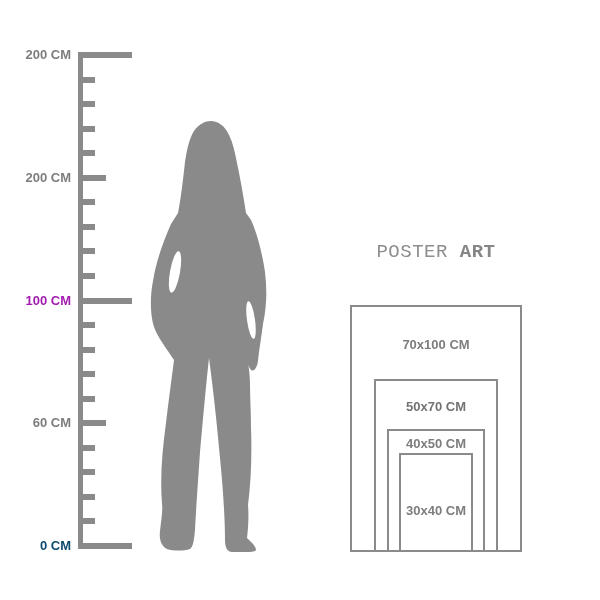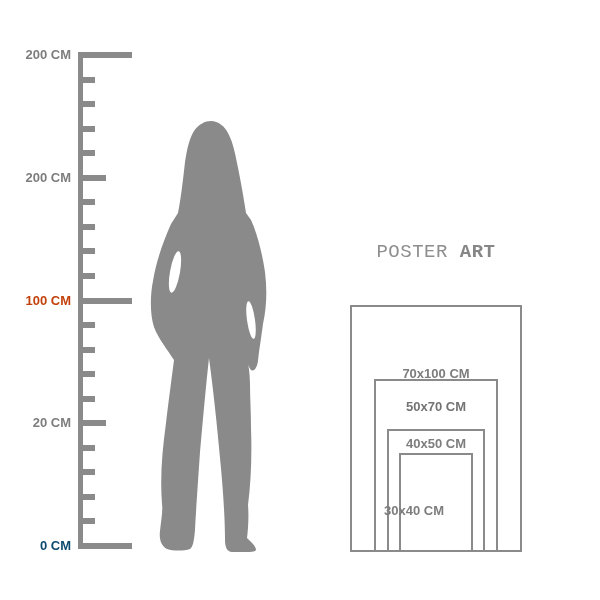--- a/index.html
+++ b/index.html
@@ -92,22 +92,22 @@
         <div class="tick mid" style="top: 420.25px; background: rgb(138, 138, 138);"></div>
         <div class="tick short" style="top: 444.8px; background: rgb(138, 138, 138);"></div>
         <div class="tick short" style="top: 469.35px; background: rgb(138, 138, 138);"></div>
         <div class="tick short" style="top: 493.9px; background: rgb(138, 138, 138);"></div>
         <div class="tick short" style="top: 518.45px; background: rgb(138, 138, 138);"></div>
         <div class="tick long" style="top: 543px; background: rgb(138, 138, 138);"></div>
       </div>
     <div id="ruler-labels">
         <div class="ruler-label" style="top: 47px; color: rgb(125, 125, 125);">200 CM</div>
         <div class="ruler-label" style="top: 169.75px; color: rgb(125, 125, 125);">200 CM</div>
-        <div class="ruler-label" style="top: 292.5px; color: #c2410c;">100 CM</div>
-        <div class="ruler-label" style="top: 415.25px; color: rgb(125, 125, 125);">20 CM</div>
+        <div class="ruler-label" style="top: 292.5px; color: #a21caf;">100 CM</div>
+        <div class="ruler-label" style="top: 415.25px; color: rgb(125, 125, 125);">60 CM</div>
         <div class="ruler-label" style="top: 538px; color: #0c4a6e;">0 CM</div>
       </div>
   </div>
 
   <svg class="person-svg" width="600" height="600" viewBox="0 0 600 600">
     <path id="person-path" fill="#8a8a8a" d="
       M 211 121
       C 218 121 225 126 229 135
       C 233 143 235 153 237 163
       C 241 182 244 200 246 213
@@ -147,23 +147,23 @@
     <ellipse cx="251" cy="320" rx="4" ry="19" fill="#ffffff" transform="rotate(-8 251 320)"></ellipse>
   </svg>
 
   <div>
     <div class="panel-title">
       <span>POSTER</span>
       <span class="bold">ART</span>
     </div>
     <div id="poster-rects">
         <div class="poster-rect" style="left: 349.55px; top: 305px; width: 172.9px; height: 247px; border-color: rgb(138, 138, 138);"></div>
-        <div class="poster-label" style="left: 361px; top: 337.05px; color: rgb(125, 125, 125); margin-top: 29px;">70x100 CM</div>
+        <div class="poster-label" style="left: 361px; top: 337.05px; color: rgb(125, 125, 125);">70x100 CM</div>
         <div class="poster-rect" style="left: 374.25px; top: 379.1px; width: 123.5px; height: 172.9px; border-color: rgb(138, 138, 138);"></div>
         <div class="poster-label" style="left: 361px; top: 398.8px; color: #737373;">50x70 CM</div>
         <div class="poster-rect" style="left: 386.6px; top: 428.5px; width: 98.8px; height: 123.5px; border-color: rgb(138, 138, 138);"></div>
         <div class="poster-label" style="left: 361px; top: 435.85px; color: rgb(125, 125, 125);">40x50 CM</div>
         <div class="poster-rect" style="left: 398.95px; top: 453.2px; width: 74.1px; height: 98.8px; border-color: rgb(138, 138, 138);"></div>
-        <div class="poster-label" style="left: 339px; top: 502.998px; color: rgb(125, 125, 125);">30x40 CM</div>
+        <div class="poster-label" style="left: 361px; top: 502.998px; color: rgb(125, 125, 125);">30x40 CM</div>
       </div>
   </div>
 
 </div>
 
 </body></html>

